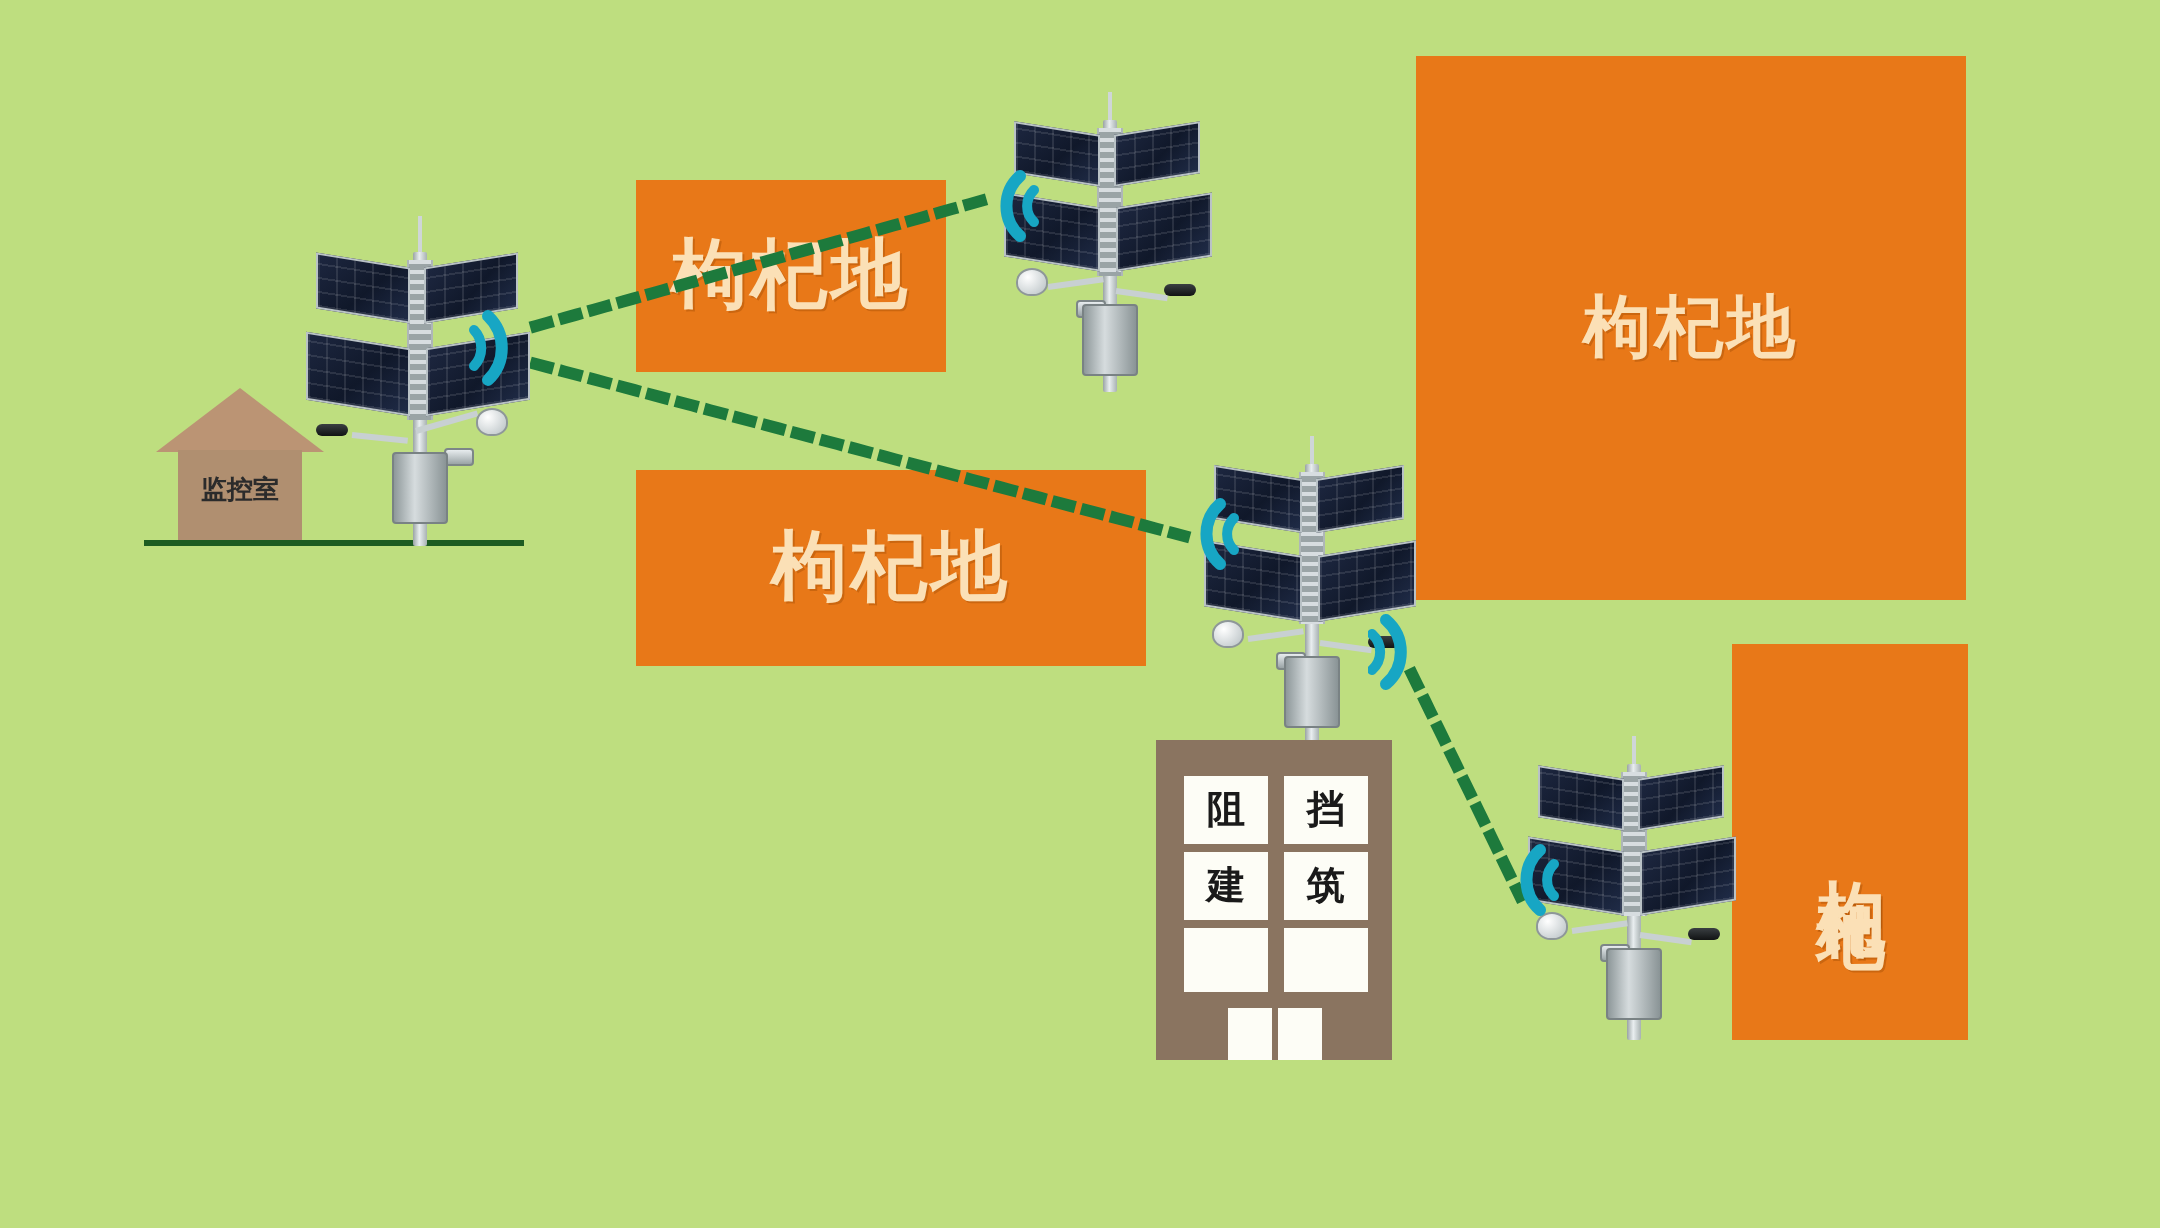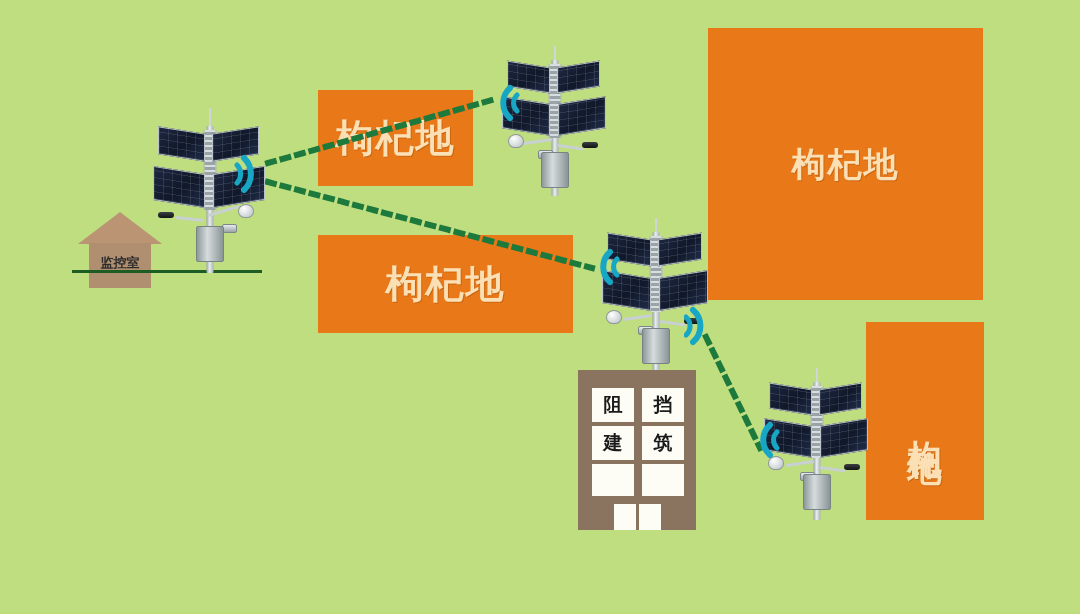--- a/index.html
+++ b/index.html
@@ -48,21 +48,21 @@
     font-size: 34px;
     writing-mode: vertical-rl;
     text-orientation: upright;
     letter-spacing: 6px;
   }
 
   
   #monitor-house {
     position: absolute;
     left: 78px;
-    top: 212px;
+    top: 194px;
     width: 84px;
     height: 76px;
   }
   #monitor-house .roof {
     position: absolute;
     left: 0; top: 0;
     width: 0; height: 0;
     border-left: 42px solid transparent;
     border-right: 42px solid transparent;
     border-bottom: 32px solid #bb9474;

